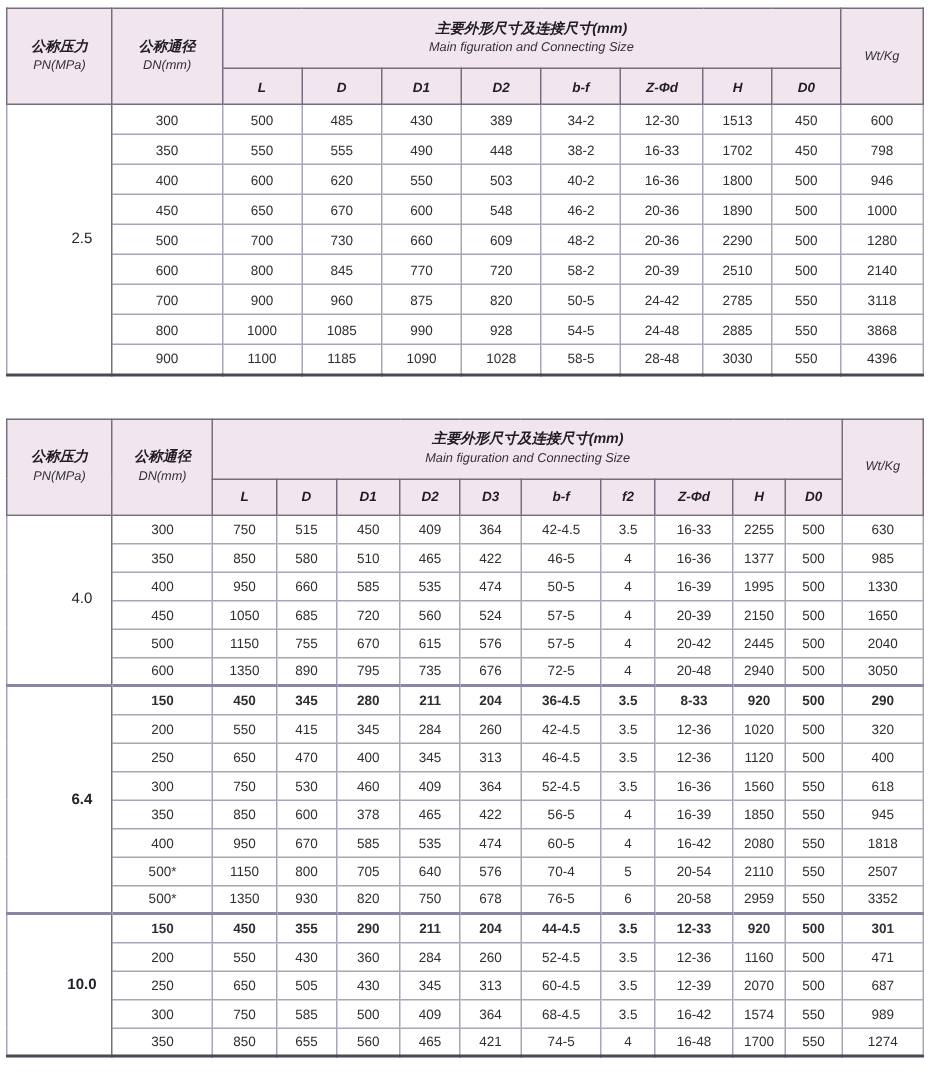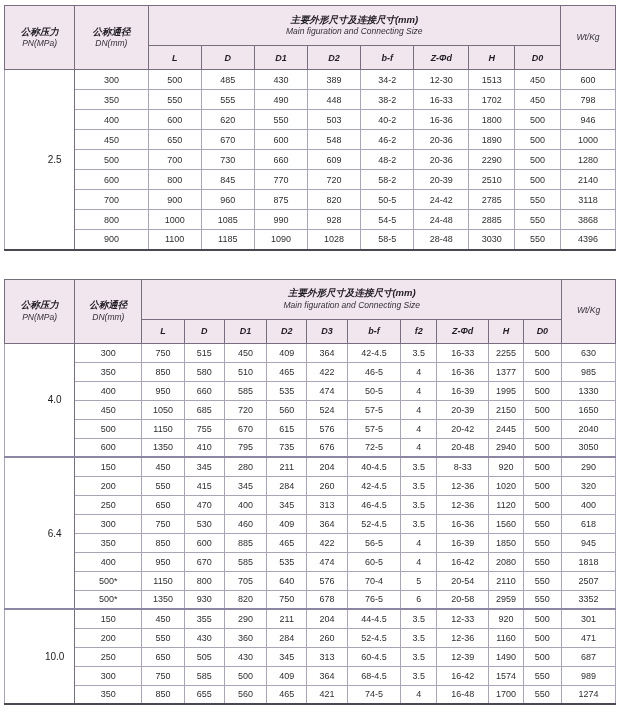--- a/index.html
+++ b/index.html
@@ -43,21 +43,21 @@
     vertical-align: middle;
     font-size: 9px;
     height: 19px;
     padding: 0;
     background: #fff;
     color: #2e2e2e;
   }
   #t1 td { height: 20px; }
   td.pn { font-size: 10px; color: #232027; border-right: 1px solid #746e7e; padding-left: 30px; }
   td.dn { }
-  tr.section-start td { border-top: 2px solid #8d86a3; }
+  tr.section-start td { border-top: 2px solid #8d86a3; font-weight: bold; }
 </style>
 </head>
 <body>
 
 <div class="page">
 
   <table class="spec first" id="t1">
     <colgroup>
       <col style="width:11.5%">
         <col style="width:12%">
@@ -328,40 +328,40 @@
           <td>57-5</td>
           <td>4</td>
           <td>20-42</td>
           <td>2445</td>
           <td>500</td>
           <td>2040</td>
         </tr>
         <tr>
           <td class="dn">600</td>
           <td>1350</td>
-          <td>410</td>
+          <td>890</td>
           <td>795</td>
           <td>735</td>
           <td>676</td>
           <td>72-5</td>
           <td>4</td>
           <td>20-48</td>
           <td>2940</td>
           <td>500</td>
           <td>3050</td>
         </tr>
         <tr class="section-start">
           <td class="pn" rowspan="8">6.4</td>
           <td class="dn">150</td>
           <td>450</td>
           <td>345</td>
           <td>280</td>
           <td>211</td>
           <td>204</td>
-          <td>40-4.5</td>
+          <td>36-4.5</td>
           <td>3.5</td>
           <td>8-33</td>
           <td>920</td>
           <td>500</td>
           <td>290</td>
         </tr>
         <tr>
           <td class="dn">200</td>
           <td>550</td>
           <td>415</td>
@@ -400,21 +400,21 @@
           <td>3.5</td>
           <td>16-36</td>
           <td>1560</td>
           <td>550</td>
           <td>618</td>
         </tr>
         <tr>
           <td class="dn">350</td>
           <td>850</td>
           <td>600</td>
-          <td>885</td>
+          <td>378</td>
           <td>465</td>
           <td>422</td>
           <td>56-5</td>
           <td>4</td>
           <td>16-39</td>
           <td>1850</td>
           <td>550</td>
           <td>945</td>
         </tr>
         <tr>
@@ -491,21 +491,21 @@
         <tr>
           <td class="dn">250</td>
           <td>650</td>
           <td>505</td>
           <td>430</td>
           <td>345</td>
           <td>313</td>
           <td>60-4.5</td>
           <td>3.5</td>
           <td>12-39</td>
-          <td>1490</td>
+          <td>2070</td>
           <td>500</td>
           <td>687</td>
         </tr>
         <tr>
           <td class="dn">300</td>
           <td>750</td>
           <td>585</td>
           <td>500</td>
           <td>409</td>
           <td>364</td>

